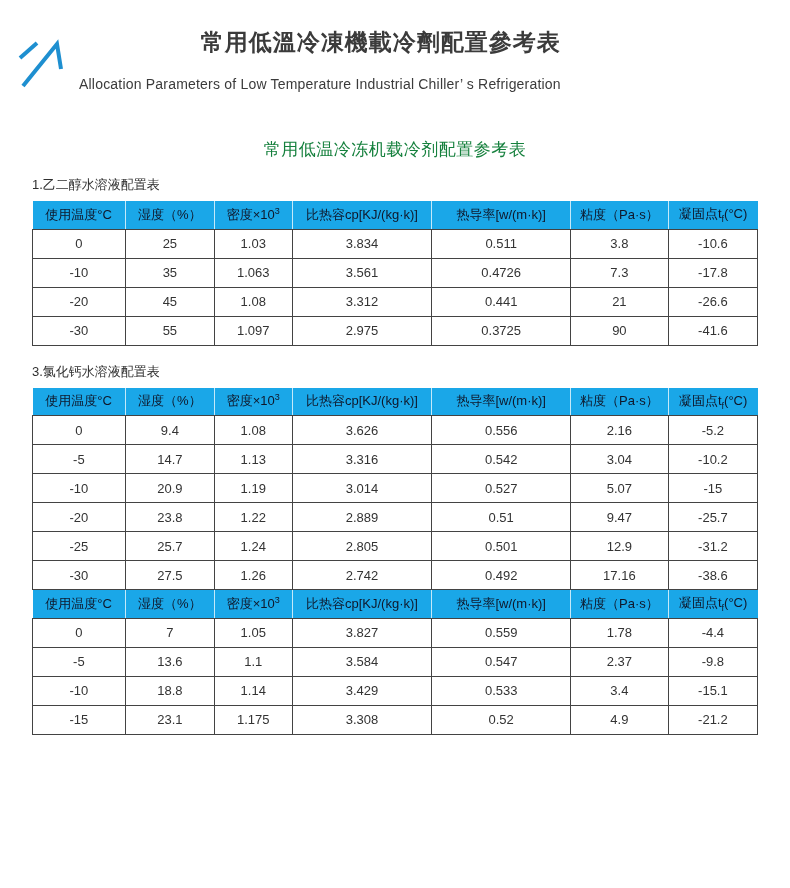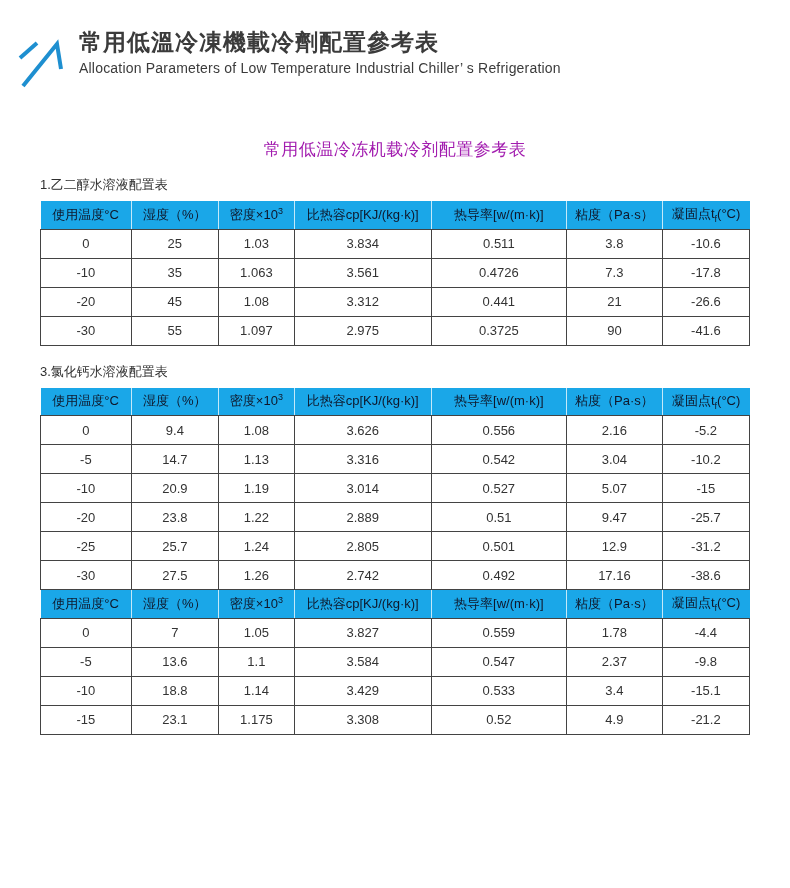--- a/index.html
+++ b/index.html
@@ -11,33 +11,34 @@
   *{box-sizing:border-box;}
   html,body{margin:0;padding:0;background:#ffffff;}
   body{
     width:790px;height:888px;overflow:hidden;
     font-family:"Liberation Sans",sans-serif;color:var(--text);
   }
   .page{width:790px;height:888px;background:#fff;}
   .page-header{
     display:flex;align-items:flex-start;gap:13px;
     padding:27px 0 0 16px;
+    text-align:right;
   }
   .logo{flex:0 0 auto;margin-top:4px;}
   .header-text h1{
     margin:0;font-size:23px;font-weight:700;color:#3b3b3b;letter-spacing:1px;
   }
   .header-text p{
-    margin:2px 0 0;font-size:14px;color:#3b3b3b;letter-spacing:0.2px;
+    margin:18px 0 0;font-size:14px;color:#3b3b3b;letter-spacing:0.2px;
   }
   .doc-title{
-    text-align:center;font-size:17px;font-weight:500;color:#a21caf;
+    text-align:center;font-size:17px;font-weight:500;color:#15803d;
     margin:45px 0 0;letter-spacing:0.5px;
   }
-  .content{padding:0 40px;}
+  .content{padding:0 32px;}
   .sec-label{font-size:13px;color:#2f2f2f;margin:15px 0 7px;}
   section + section .sec-label{margin-top:17px;}
   table{
     width:100%;border-collapse:collapse;table-layout:fixed;
   }
   th{
     background:var(--accent);color:#0f172a;font-weight:400;font-size:13px;
     height:28px;padding:0 2px;text-align:center;
     border-left:1px solid rgba(255,255,255,0.75);
     border-bottom:1px solid var(--border);

